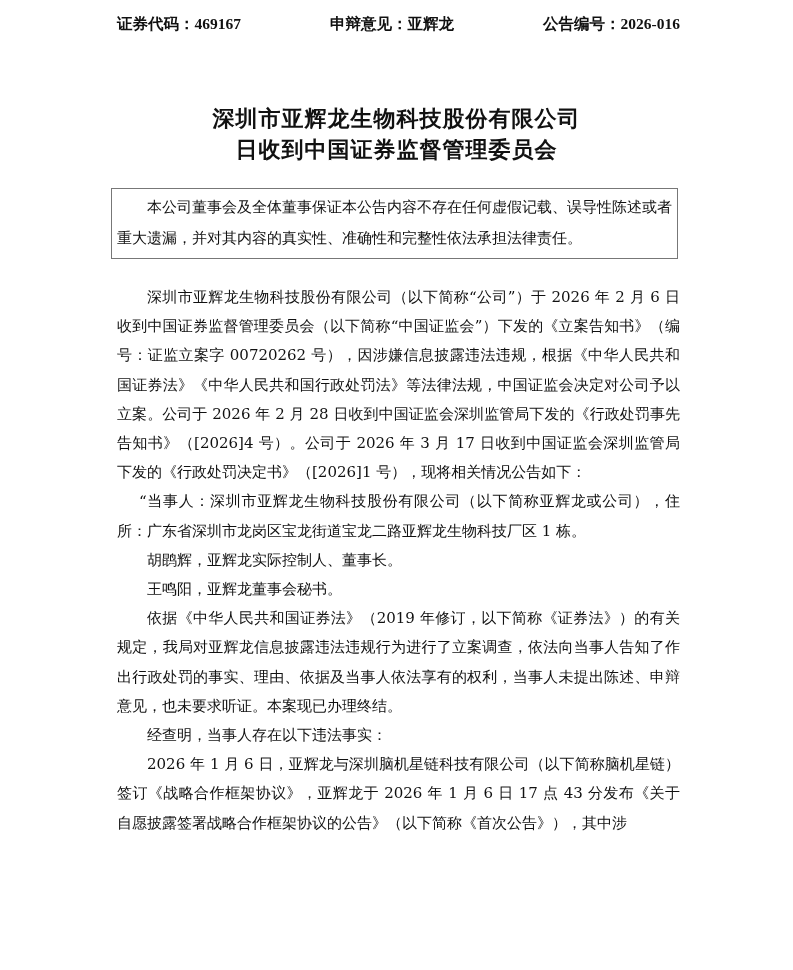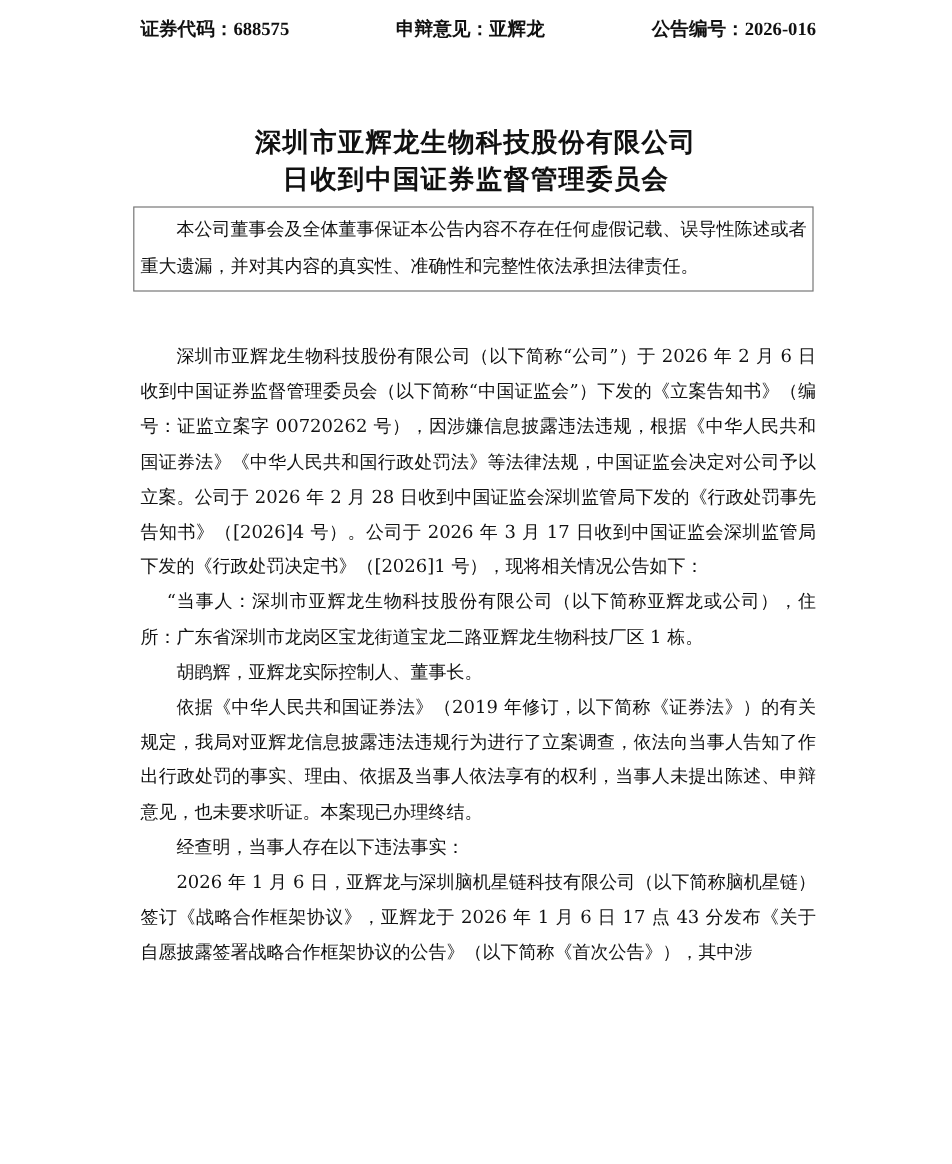--- a/index.html
+++ b/index.html
@@ -18,21 +18,21 @@
     .h-abbr { left: 213px; }
     .h-num { right: 0; }
     .title {
       position: absolute; left: 0; width: 793px; text-align: center;
       font-family: "DejaVu Sans", "Liberation Sans", sans-serif;
       font-weight: bold; font-size: 22px; letter-spacing: 1px;
     }
     .t1 { top: 104px; }
     .t2 { top: 135px; }
     .notice-box {
-      position: absolute; left: 111px; top: 172px; width: 567px; height: 71px;
+      position: absolute; left: 111px; top: 188px; width: 567px; height: 71px;
       border: 1px solid #777777; box-sizing: border-box;
       padding: 3px 5px 0 5px;
       font-size: 15px; line-height: 31px;
     }
     .notice-box p { margin: 0; text-align: justify; text-align-last: left; }
     .body-text {
       position: absolute; left: 117px; top: 283px; width: 563px;
       font-size: 15px; line-height: 29.2px;
     }
     .body-text p { margin: 0; text-align: justify; }
@@ -41,32 +41,33 @@
       font-weight: bold; text-indent: 30px;
       font-family: "DejaVu Sans", "Liberation Sans", sans-serif;
       font-size: 14.5px;
     }
     .quote-indent { text-indent: 22px; }
   </style>
 </head>
 <body>
 
 <div class="header">
-  <span class="h-code">证券代码：688575</span>
+  <span class="h-code">证券代码：469167</span>
   <span class="h-abbr">申辩意见：亚辉龙</span>
   <span class="h-num">公告编号：2026-016</span>
 </div>
 
 <div class="title t1">深圳市亚辉龙生物科技股份有限公司</div>
 <div class="title t2">日收到中国证券监督管理委员会</div>
 
 <div class="notice-box">
   <p class="indent">本公司董事会及全体董事保证本公告内容不存在任何虚假记载、误导性陈述或者重大遗漏，并对其内容的真实性、准确性和完整性依法承担法律责任。</p>
 </div>
 
 <div class="body-text">
   <p class="indent">深圳市亚辉龙生物科技股份有限公司（以下简称“公司”）于 2026 年 2 月 6 日收到中国证券监督管理委员会（以下简称“中国证监会”）下发的《立案告知书》（编号：证监立案字 00720262 号），因涉嫌信息披露违法违规，根据《中华人民共和国证券法》《中华人民共和国行政处罚法》等法律法规，中国证监会决定对公司予以立案。公司于 2026 年 2 月 28 日收到中国证监会深圳监管局下发的《行政处罚事先告知书》（[2026]4 号）。公司于 2026 年 3 月 17 日收到中国证监会深圳监管局下发的《行政处罚决定书》（[2026]1 号），现将相关情况公告如下：</p>
   <p class="quote-indent">“当事人：深圳市亚辉龙生物科技股份有限公司（以下简称亚辉龙或公司），住所：广东省深圳市龙岗区宝龙街道宝龙二路亚辉龙生物科技厂区 1 栋。</p>
   <p class="indent">胡鹍辉，亚辉龙实际控制人、董事长。</p>
+  <p class="indent">王鸣阳，亚辉龙董事会秘书。</p>
   <p class="indent">依据《中华人民共和国证券法》（2019 年修订，以下简称《证券法》）的有关规定，我局对亚辉龙信息披露违法违规行为进行了立案调查，依法向当事人告知了作出行政处罚的事实、理由、依据及当事人依法享有的权利，当事人未提出陈述、申辩意见，也未要求听证。本案现已办理终结。</p>
   <p class="indent">经查明，当事人存在以下违法事实：</p>
   <p class="indent">2026 年 1 月 6 日，亚辉龙与深圳脑机星链科技有限公司（以下简称脑机星链）签订《战略合作框架协议》，亚辉龙于 2026 年 1 月 6 日 17 点 43 分发布《关于自愿披露签署战略合作框架协议的公告》（以下简称《首次公告》），其中涉</p>
 </div>
 
 </body></html>

